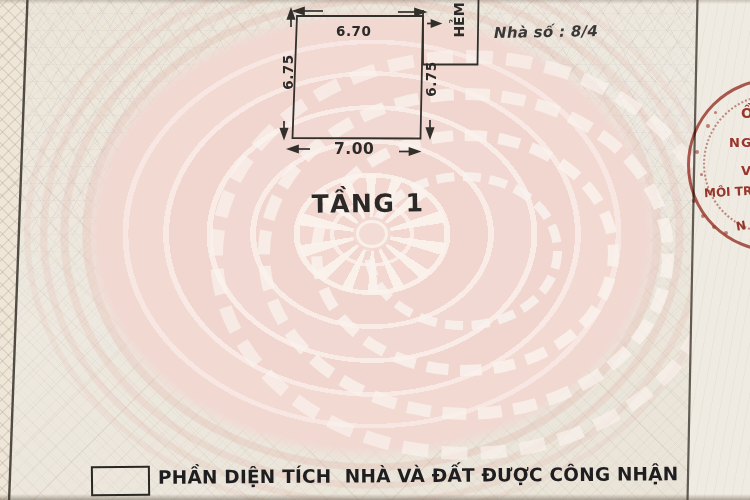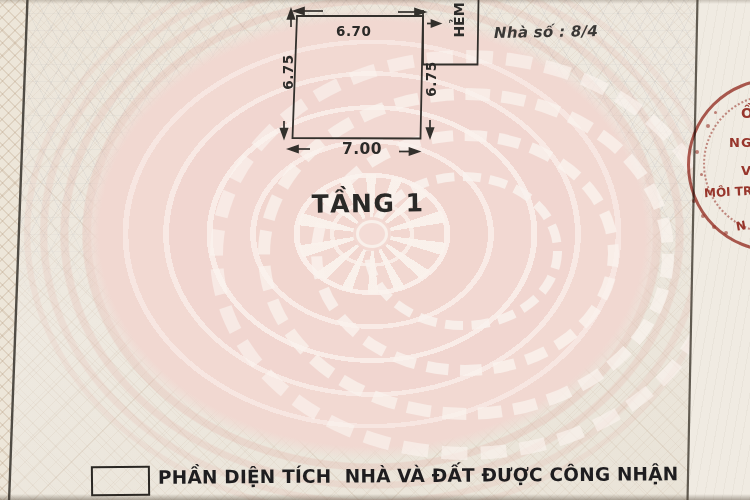--- a/index.html
+++ b/index.html
@@ -76,21 +76,21 @@
     clip-path:polygon(17.5px 0,70px 0,70px 500px,7.5px 500px);
   }
   svg.plan{position:absolute;inset:0;width:750px;height:500px;}
   
   .lbl{position:absolute;font-weight:bold;color:#2b2a28;line-height:1.05;}
   .dim{font-size:13.5px;letter-spacing:0.5px;}
   .dim-top{left:336px;top:0px;width:52px;text-align:left;margin-top:24px;}
   .v{display:flex;align-items:center;justify-content:center;transform:rotate(-90deg);}
   .dim-left{left:268px;top:58px;width:40px;height:28px;}
   .dim-right{left:411px;top:65px;width:40px;height:28px;}
-  .dim-bottom{left:334px;top:141px;width:56px;text-align:center;font-size:15.5px;}
+  .dim-bottom{left:334px;top:141px;width:56px;font-size:15.5px;}
   .floor{left:288px;top:191px;width:160px;text-align:center;font-size:25px;letter-spacing:1.5px;color:#2a2927;transform:rotate(-0.8deg);}
   .alley{left:439px;top:5px;width:40px;height:30px;font-size:14px;color:#2d2c2a;}
   .houseno{left:494px;top:25px;font-size:15px;font-style:italic;color:#3a3836;letter-spacing:0.3px;transform:rotate(-1.2deg);}
   
   .stamp{position:absolute;inset:0;pointer-events:none;mix-blend-mode:multiply;}
   .stamp-ring{position:absolute;border-radius:50%;}
   .stamp-ring.outer{left:687px;top:78px;width:168px;height:168px;border:3.5px solid rgba(162,58,49,0.82);}
   .stamp-ring.inner{left:703px;top:94px;width:136px;height:136px;border:2px dotted rgba(162,58,49,0.55);}
   .sf{position:absolute;color:#a23a31;font-weight:bold;white-space:nowrap;}
   .sf0{left:741px;top:105px;font-size:14px;}

